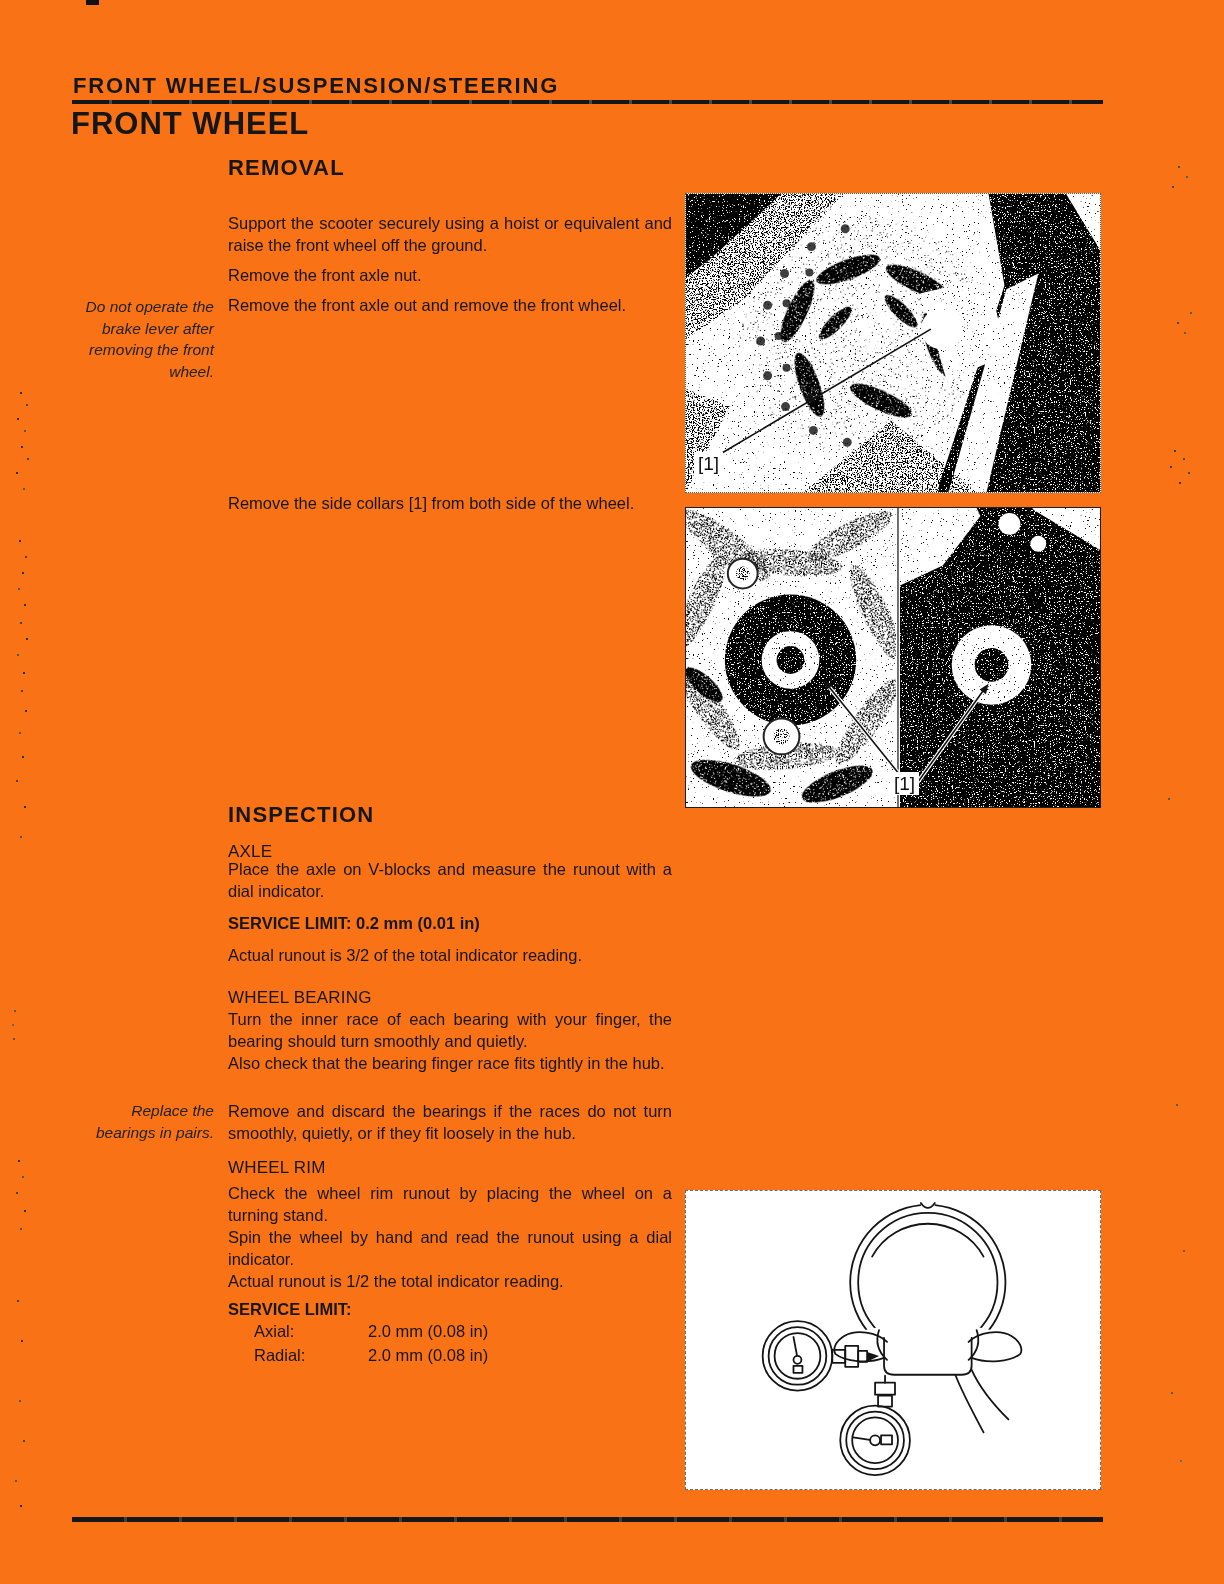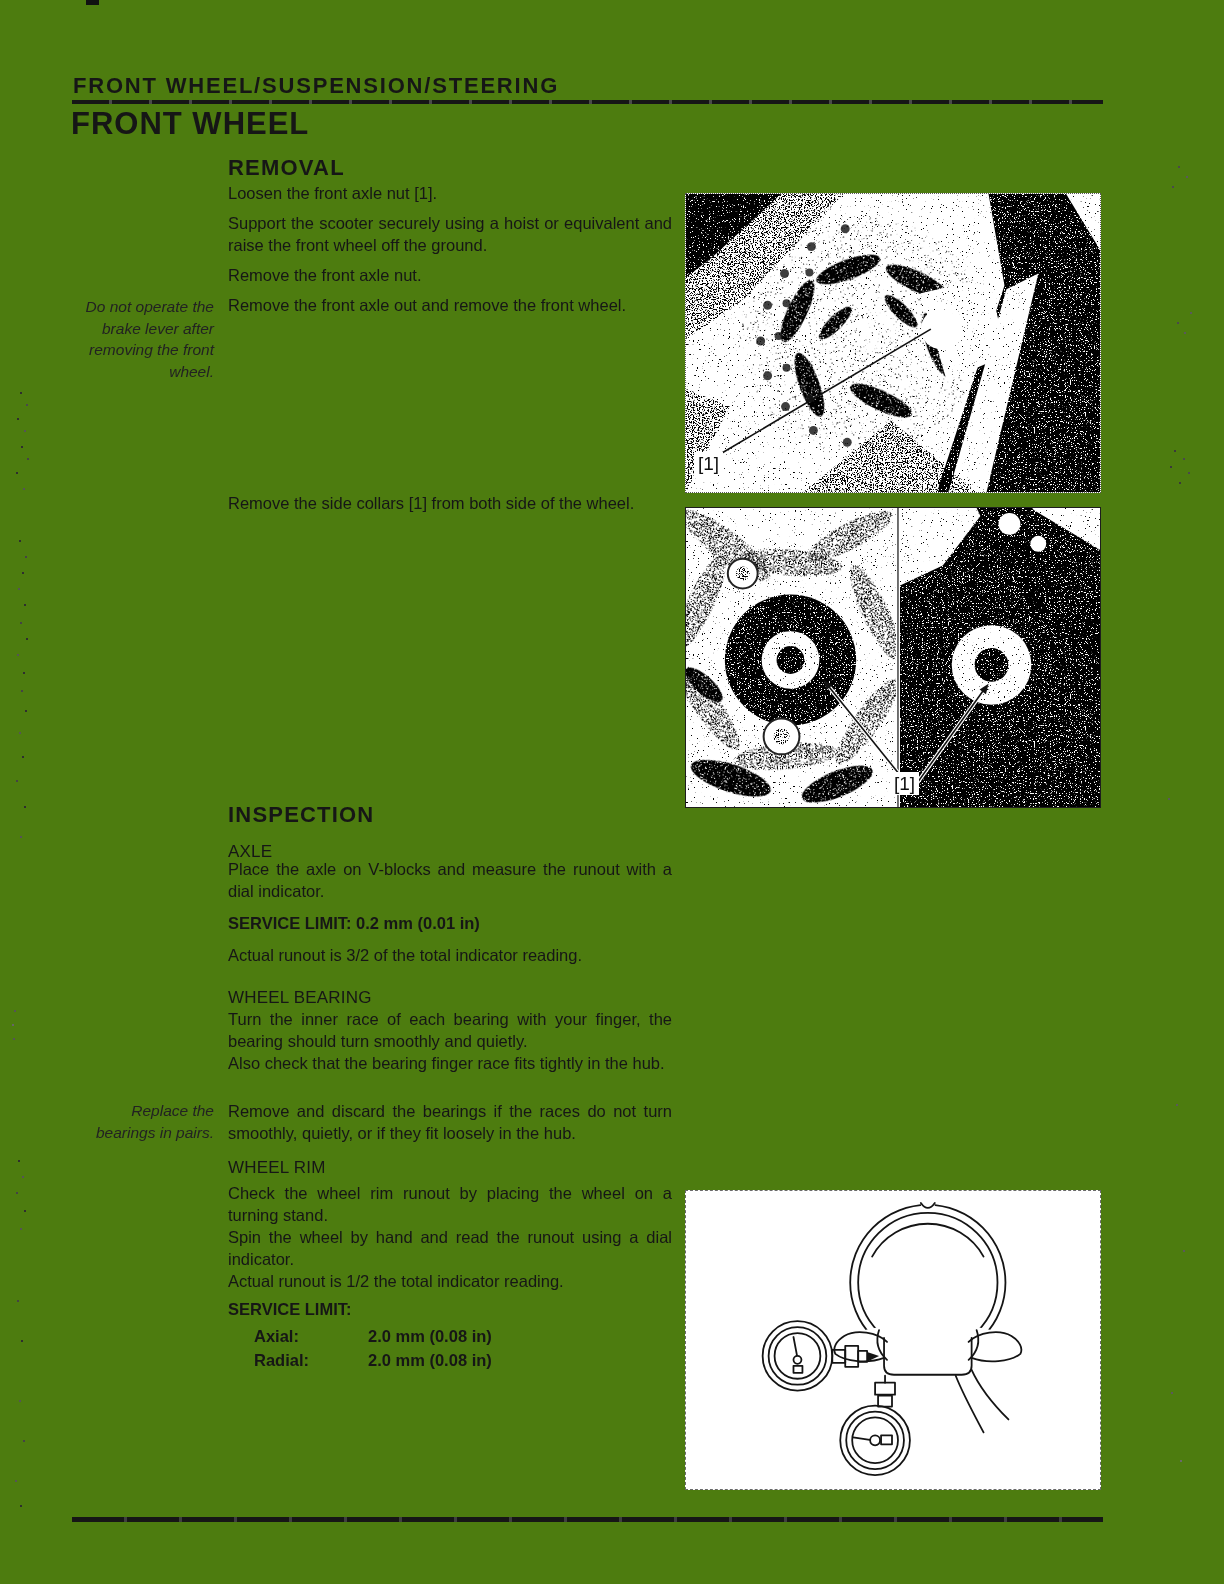--- a/index.html
+++ b/index.html
@@ -1,31 +1,31 @@
 <!DOCTYPE html>
 <html><head>
 <meta charset="utf-8">
 <style>
   * { margin:0; padding:0; box-sizing:border-box; }
   html,body { background:#ffffff; }
   .page {
-    position:relative; width:1224px; height:1584px; background:#4d7c0f;
+    position:relative; width:1224px; height:1584px; background:#f97316;
     font-family:"Liberation Sans", sans-serif; color:#161616; overflow:hidden;
   }
   .abs { position:absolute; }
   .running-header { left:73px; top:73px; font-size:22px; font-weight:bold; letter-spacing:1.8px; }
   .header-rule { left:72px; top:100px; width:1031px; height:4px;
     background:repeating-linear-gradient(90deg,#161616 0 37px,#4a4a4a 37px 40px); }
   .page-title { left:71px; top:106px; font-size:31px; font-weight:bold; letter-spacing:1px;text-align:right; }
   .h2 { font-size:22px; font-weight:bold; letter-spacing:1.2px; left:228px; }
   .h3 { font-size:17px; font-weight:normal; letter-spacing:.2px; left:228px; }
   .body { left:228px; width:444px; font-size:16.5px; line-height:22px; text-align:justify; }
   .bold-line { font-weight:bold; }
   .sidenote { font-style:italic; font-size:15.5px; line-height:21.5px; text-align:right; color:#222; }
-  .limit-row { display:flex; height:24px; font-weight:bold; font-size:16.5px;align-items:flex-end; }
+  .limit-row { display:flex; height:24px; font-weight:normal; font-size:16.5px; }
   .limit-label { width:114px; }
   .fig { position:absolute; left:685px; width:416px; background:#fff; }
   #fig1 { top:193px; height:300px; border:1px dotted #5a5a5a; }
   #fig2 { top:507px; height:301px; border:1px solid #1d1d1d; }
   #fig3 { top:1190px; height:300px; border:1px dashed #6a6a6a; }
   .fig svg { display:block; width:100%; height:100%; }
   .callout { position:absolute; font-size:19px; line-height:21px; color:#101010;
     background:#fff; padding:1px 4px; }
   .bottom-rule { left:72px; top:1517px; width:1031px; height:5px;
     background:repeating-linear-gradient(90deg,#161616 0 52px,#3f3f3f 52px 55px); }
@@ -79,21 +79,20 @@
 <div class="page">
 
   <div class="abs stray-mark"></div>
   <div class="abs speckles"></div>
 
   <div class="abs running-header">FRONT WHEEL/SUSPENSION/STEERING</div>
   <div class="abs header-rule"></div>
   <h1 class="abs page-title">FRONT WHEEL</h1>
 
   <h2 class="abs h2" style="top:155px">REMOVAL</h2>
-  <p class="abs body" style="top:182px">Loosen the front axle nut [1].</p>
   <p class="abs body" style="top:212px">Support the scooter securely using a hoist or equivalent and raise the front wheel off the ground.</p>
   <p class="abs body" style="top:264px">Remove the front axle nut.</p>
   <p class="abs body" style="top:294px">Remove the front axle out and remove the front wheel.</p>
   <p class="abs sidenote" style="left:66px; top:296px; width:148px">Do not operate the brake lever after removing the front wheel.</p>
   <p class="abs body" style="top:492px">Remove the side collars [1] from both side of the wheel.</p>
 
   <figure class="fig" id="fig1">
     <svg viewBox="0 0 416 300" preserveAspectRatio="none">
       <rect width="416" height="300" fill="#fff"></rect>
       <rect width="416" height="300" filter="url(#nzL)"></rect>

